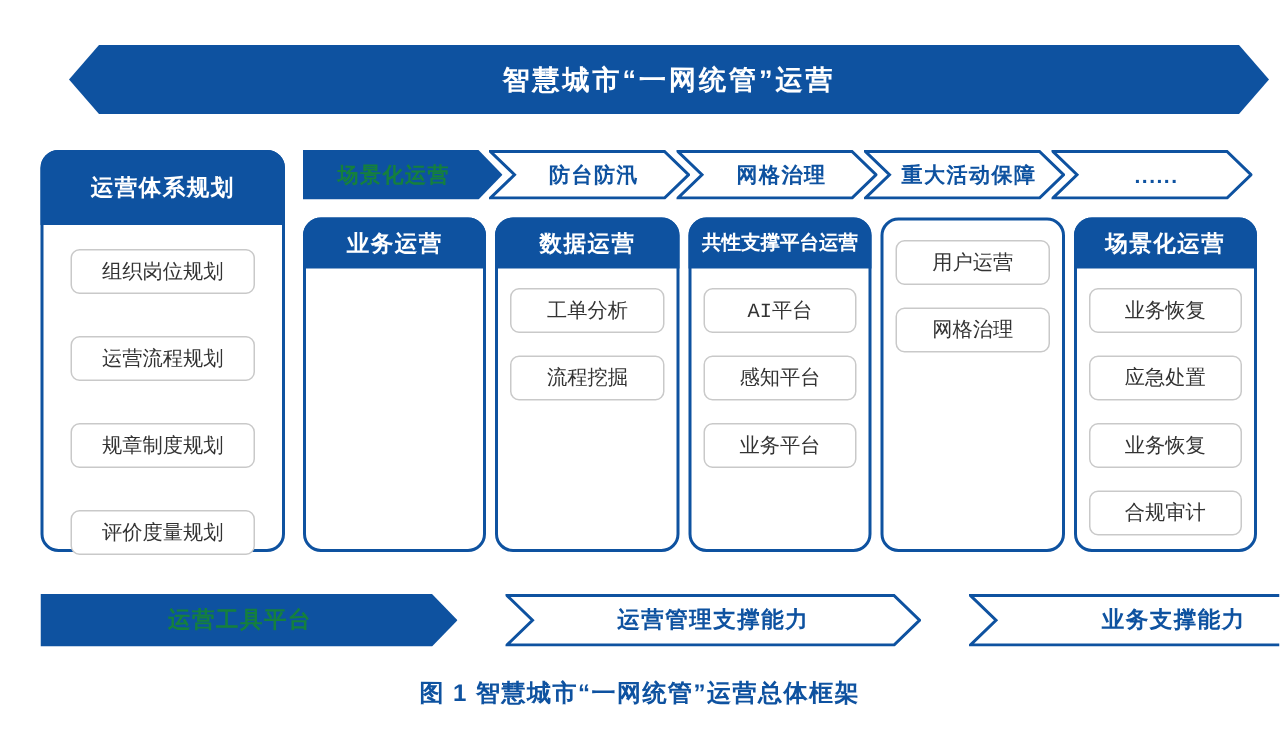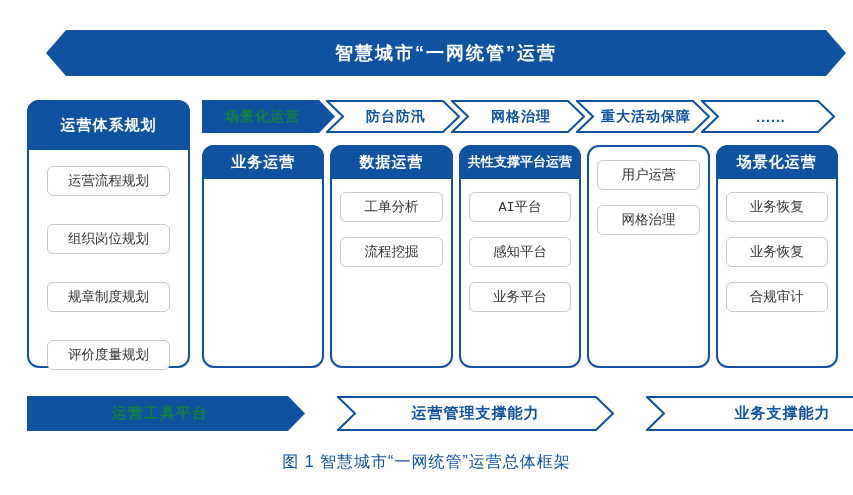--- a/index.html
+++ b/index.html
@@ -62,42 +62,42 @@
   
   .bottom-row{position:absolute;left:27px;top:396px;height:17px;display:flex;gap:41px;}
   .bottom-row .arrow-item{height:35px;}
   .bottom-row .label{font-size:15px;}
   .bottom-row .solid{width:278px;}
   .bottom-row .chev-a{width:277px;margin-left:-9px;text-decoration:underline;}
   .bottom-row .chev-b{width:273px;margin-left:-9px;}
   
   .caption{
     position:absolute;left:0;right:0;top:452px;text-align:center;
-    color:var(--accent);font-weight:normal;font-size:16px;letter-spacing:1px;
+    color:var(--accent);font-weight:bold;font-size:16px;letter-spacing:1px;
   }
 </style>
 </head>
 <body>
 
 <div class="stage">
 
   <div class="banner">
     <svg class="fill-shape" viewBox="0 0 800 46" preserveAspectRatio="none">
       <polygon points="20,0 780,0 800,23 780,46 20,46 0,23"></polygon>
     </svg>
     <div class="label">智慧城市“一网统管”运营</div>
   </div>
 
   <div class="card plan-card">
     <div class="card-header">运营体系规划</div>
     <div class="plan-body">
 
+        <div class="white-box">组织岗位规划</div>
+
         <div class="white-box">运营流程规划</div>
-
-        <div class="white-box">组织岗位规划</div>
 
         <div class="white-box">规章制度规划</div>
 
         <div class="white-box">评价度量规划</div>
       </div>
   </div>
 
   <div class="scenario-row">
     <div class="arrow-item solid">
       <svg class="fill-shape" viewBox="0 0 133 33" preserveAspectRatio="none">
@@ -162,20 +162,21 @@
 
           <div class="white-box">网格治理</div>
         </div>
     </div>
     <div class="card col-card">
       <div class="card-header">场景化运营</div>
       <div class="col-body">
 
           <div class="white-box">业务恢复</div>
 
+          <div class="white-box">应急处置</div>
 
           <div class="white-box">业务恢复</div>
 
           <div class="white-box">合规审计</div>
         </div>
     </div>
   </div>
 
   <div class="bottom-row">
     <div class="arrow-item solid">

